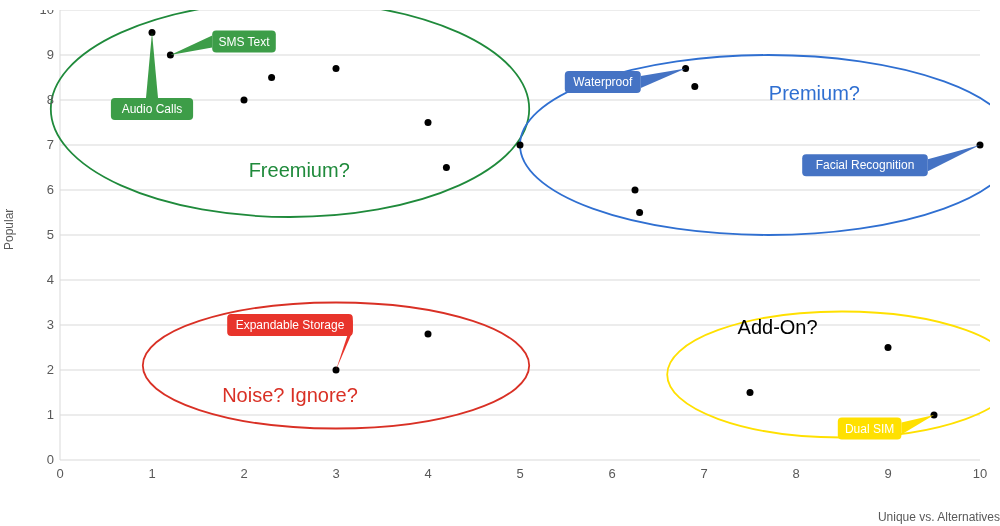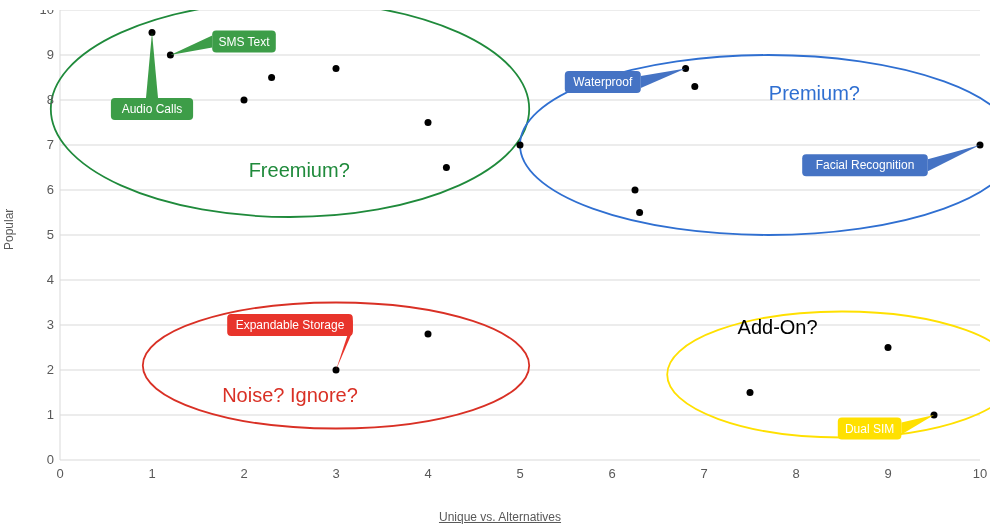--- a/index.html
+++ b/index.html
@@ -2,21 +2,21 @@
 <html><head>
 <meta charset="utf-8">
 <style>
   html, body { margin: 0; padding: 0; width: 1000px; height: 526px; background: #fff; font-family: "Segoe UI", Arial, sans-serif; }
   .chart { position: absolute; left: 0; top: 0; width: 1000px; height: 526px; }
   .plot { position: absolute; left: 40px; top: 10px; width: 950px; height: 480px; }
   .grid line { stroke: #d9d9d9; stroke-width: 1; }
   .axis-line { stroke: #bfbfbf; }
   .tick-label { font-size: 13px; fill: #595959; }
   .ylabel { position: absolute; left: 2px; top: 250px; transform: rotate(-90deg); transform-origin: left top; font-size: 12px; color: #595959; }
-  .xlabel { position: absolute; left: 0; right: 0; bottom: 2px; text-align: center; font-size: 12px; color: #595959; text-decoration: underline; }
+  .xlabel { position: absolute; left: 0; right: 0; bottom: 2px; text-align: right; font-size: 12px; color: #595959; }
   .dot { fill: #000; }
   .region-label { font-size: 20px; }
   .region-label.green { fill: #1f8a3b; }
   .region-label.blue  { fill: #2f6fd1; }
   .region-label.red   { fill: #d93025; }
   .region-label.black { fill: #000; }
   .callout text { fill: #fff; font-size: 12px; font-weight: 500; }
   .callout rect { rx: 4; ry: 4; }
 </style>
 </head>

